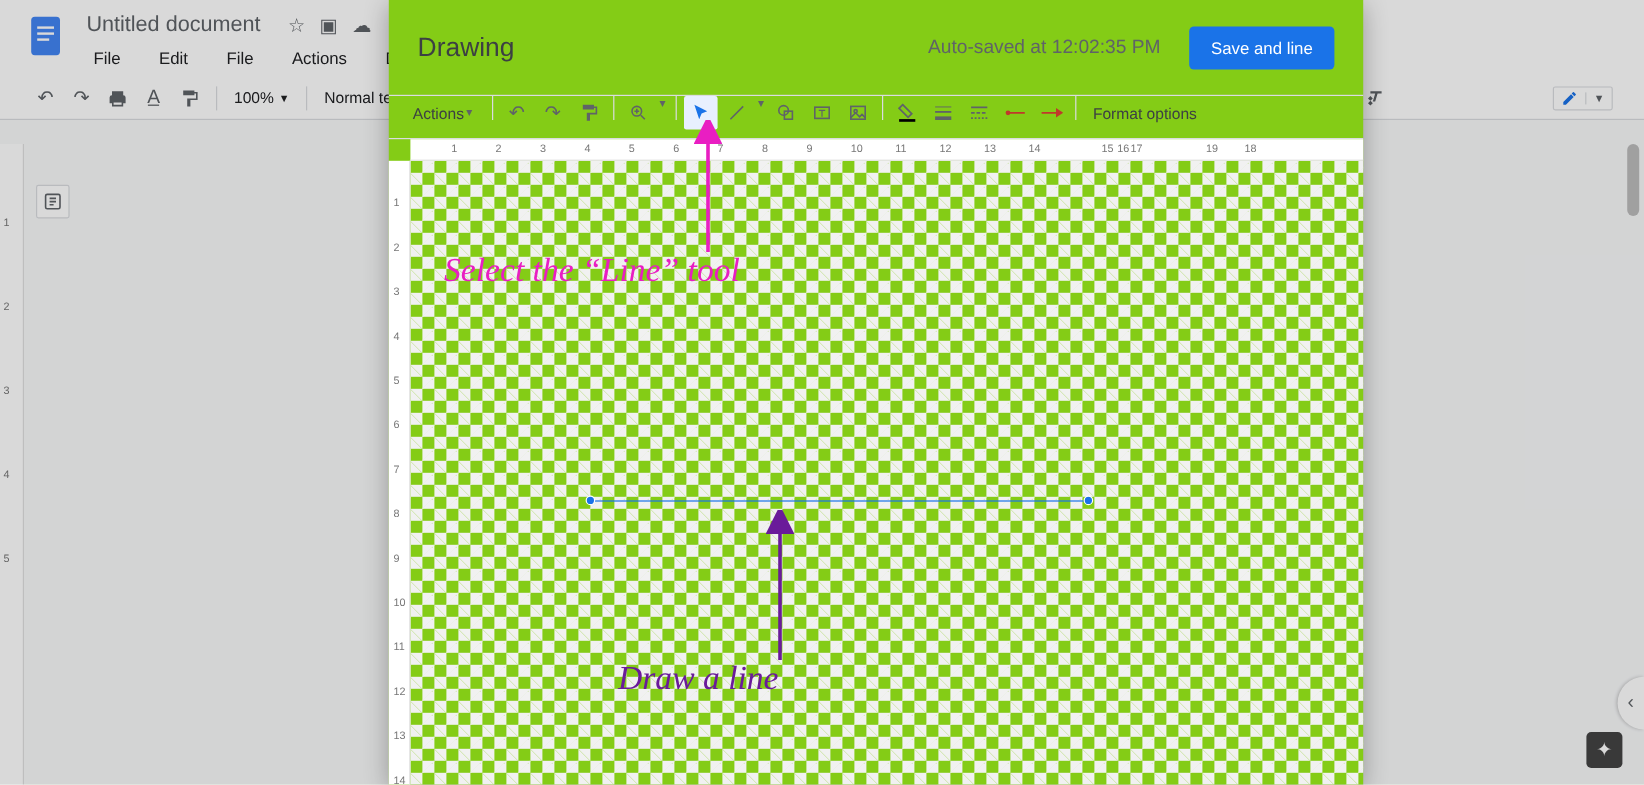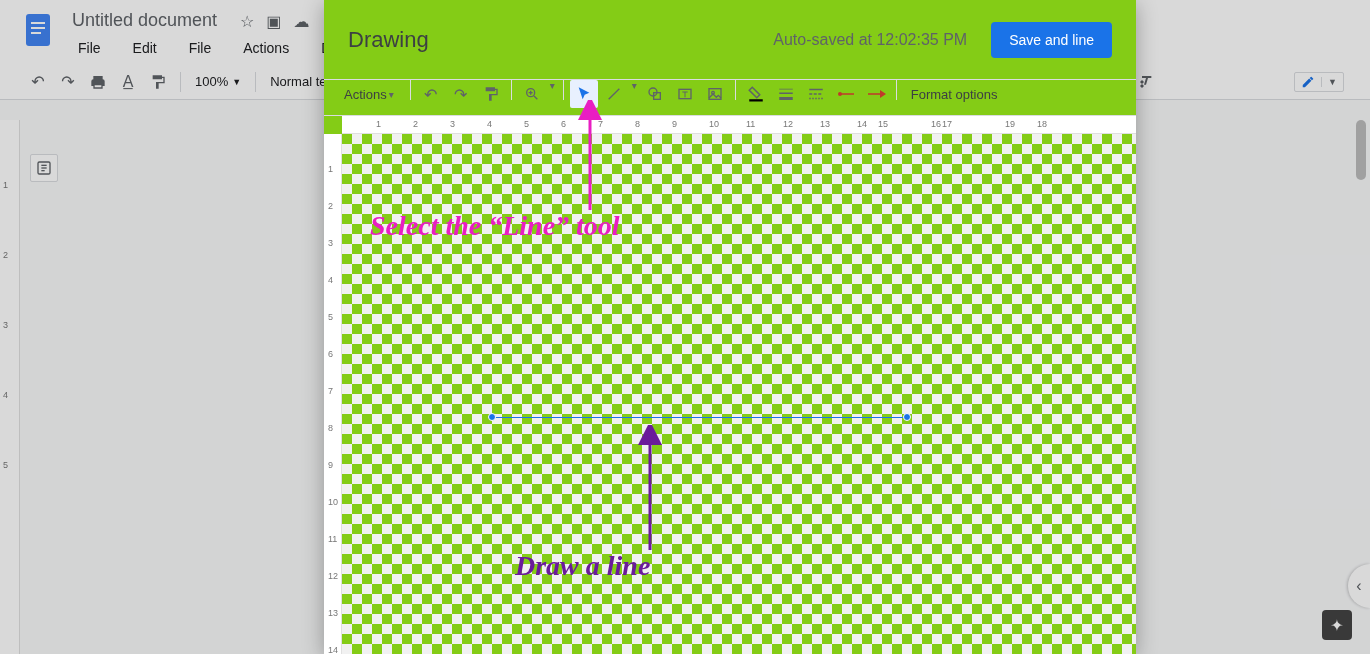--- a/index.html
+++ b/index.html
@@ -66,21 +66,21 @@
       linear-gradient(-45deg,transparent 75%,#f1f1f1 75%);
     background-size:20px 20px;
     background-position:0 0,0 10px,10px -10px,-10px 0;
   }
   .drawn-line { position:absolute; top:283px; left:150px; width:415px; height:2px; }
   .line-seg { position:absolute; top:0; left:0; right:0; height:1px; border-top:1px solid #1a73e8;}
   .handle { position:absolute; width:8px; height:8px; background:#1a73e8; border:1px solid #fff; border-radius:50%; top:-4px;}
   .handle.l { left:-4px;} .handle.r { right:-4px;}
 
   
-  .anno { position:absolute; z-index:20; pointer-events:none; font-family: "Comic Sans MS", "Segoe Script", cursive; font-weight: bold; }
+  .anno { position:absolute; z-index:20; pointer-events:none; font-family: "Comic Sans MS", "Segoe Script", cursive; }
   .anno1-text { left:370px; top:210px; color:#e91ec2; font-size:28px; font-style:italic;}
   .anno2-text { left:515px; top:550px; color:#6a1b9a; font-size:28px; font-style:italic;}
   svg.arrow { position:absolute; z-index:19; pointer-events:none;}
 
   .chevup { position:absolute; right:16px; top:72px; color:#5f6368;}
 </style>
 </head>
 <body>
 
 <div class="backdrop">
@@ -288,21 +288,21 @@
     <span class="ht" style="left:182px">5</span>
     <span class="ht" style="left:219px">6</span>
     <span class="ht" style="left:256px">7</span>
     <span class="ht" style="left:293px">8</span>
     <span class="ht" style="left:330px">9</span>
     <span class="ht" style="left:367px">10</span>
     <span class="ht" style="left:404px">11</span>
     <span class="ht" style="left:441px">12</span>
     <span class="ht" style="left:478px">13</span>
     <span class="ht" style="left:515px">14</span>
-    <span class="ht" style="left:536px">15</span>
+    <span class="ht" style="left:576px">15</span>
     <span class="ht" style="left:589px">16</span>
     <span class="ht" style="left:600px">17</span>
     <span class="ht" style="left:663px">19</span>
     <span class="ht" style="left:695px">18</span>
   </div>
   <div class="canvas-wrap">
     <div class="vruler2">
       <span class="vt" style="top:30px">1</span>
       <span class="vt" style="top:67px">2</span>
       <span class="vt" style="top:104px">3</span>

